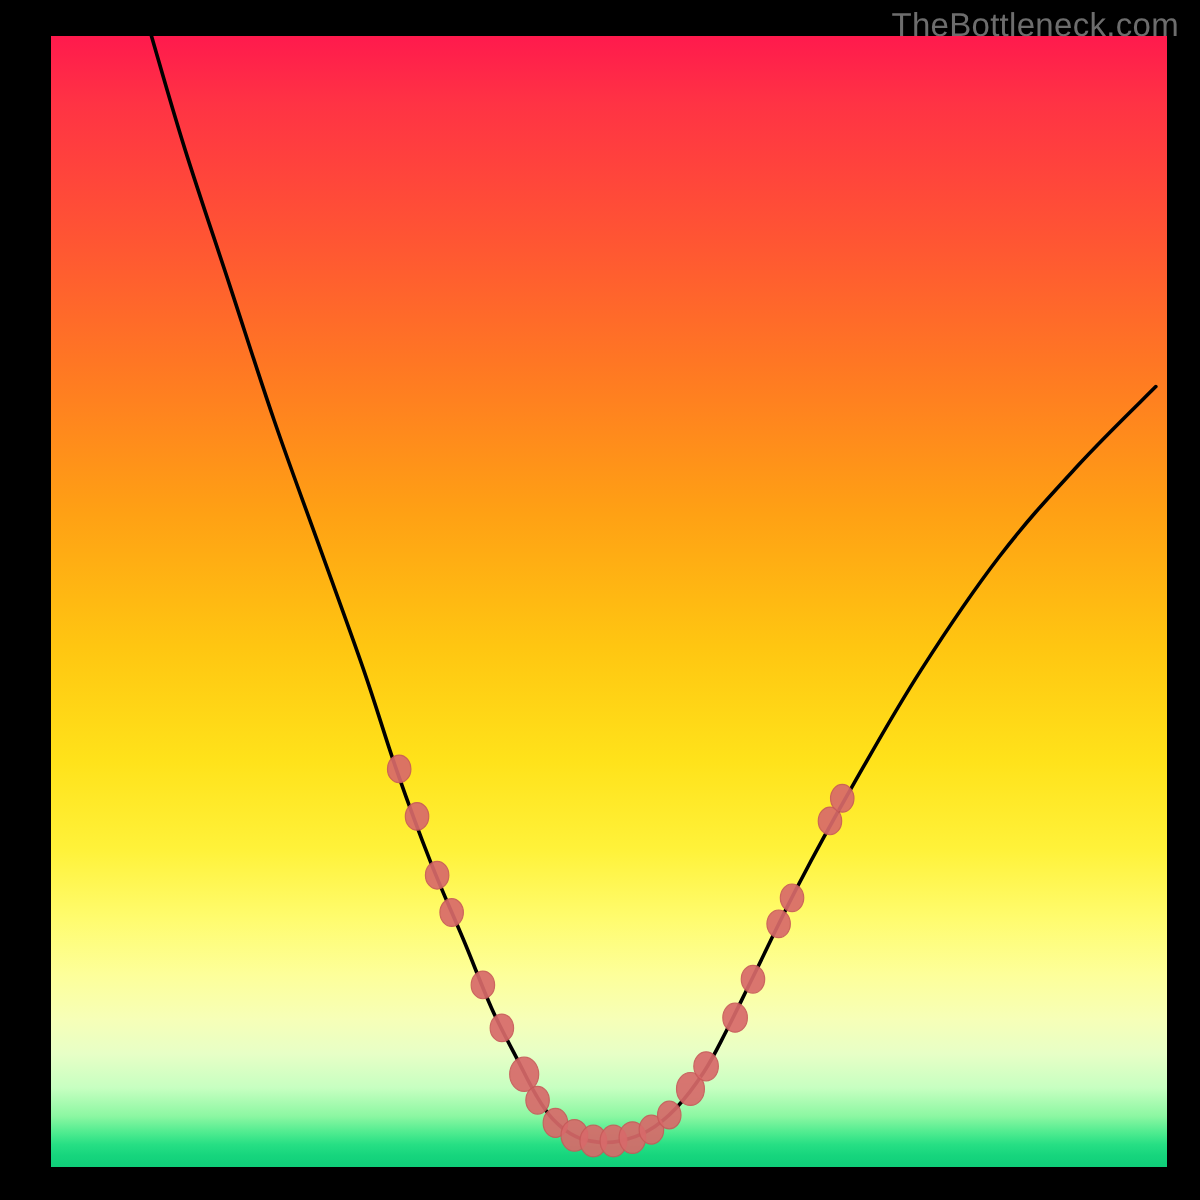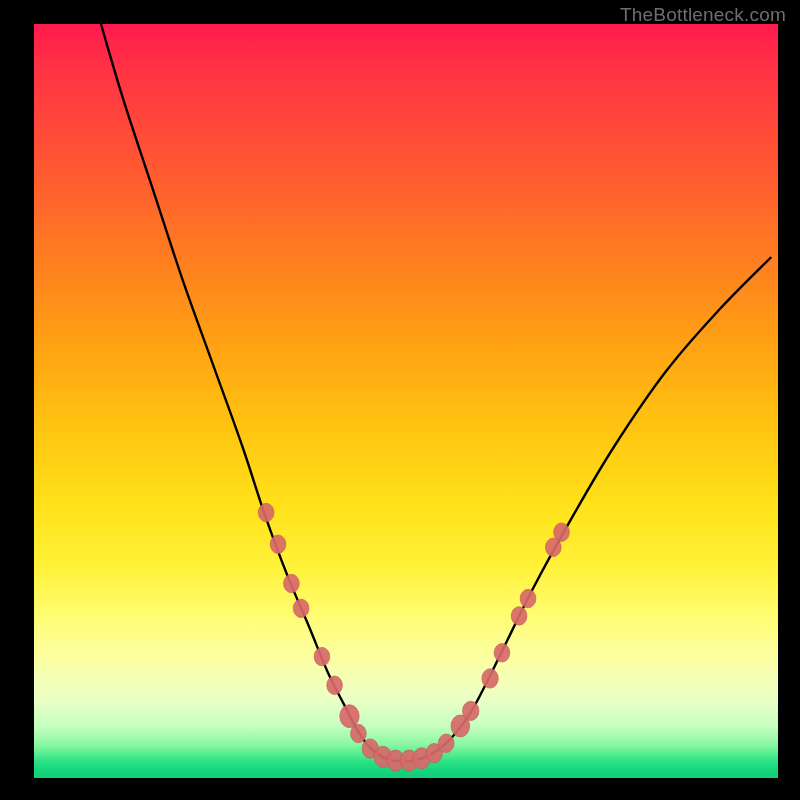--- a/index.html
+++ b/index.html
@@ -52,21 +52,21 @@
       #27df84 98%,
       #16d57d 99%,
       #0fce79 100%
     );
   }
   .watermark {
     position: absolute;
     top: 4px;
     right: 14px;
     color: #6d6d6d;
-    font-size: 19px;
+    font-size: 22px;
     letter-spacing: 0.2px;
     font-weight: 500;
   }
   svg.curve {
     position: absolute;
     left: 0;
     top: 0;
     width: 744px;
     height: 754px;
   }

